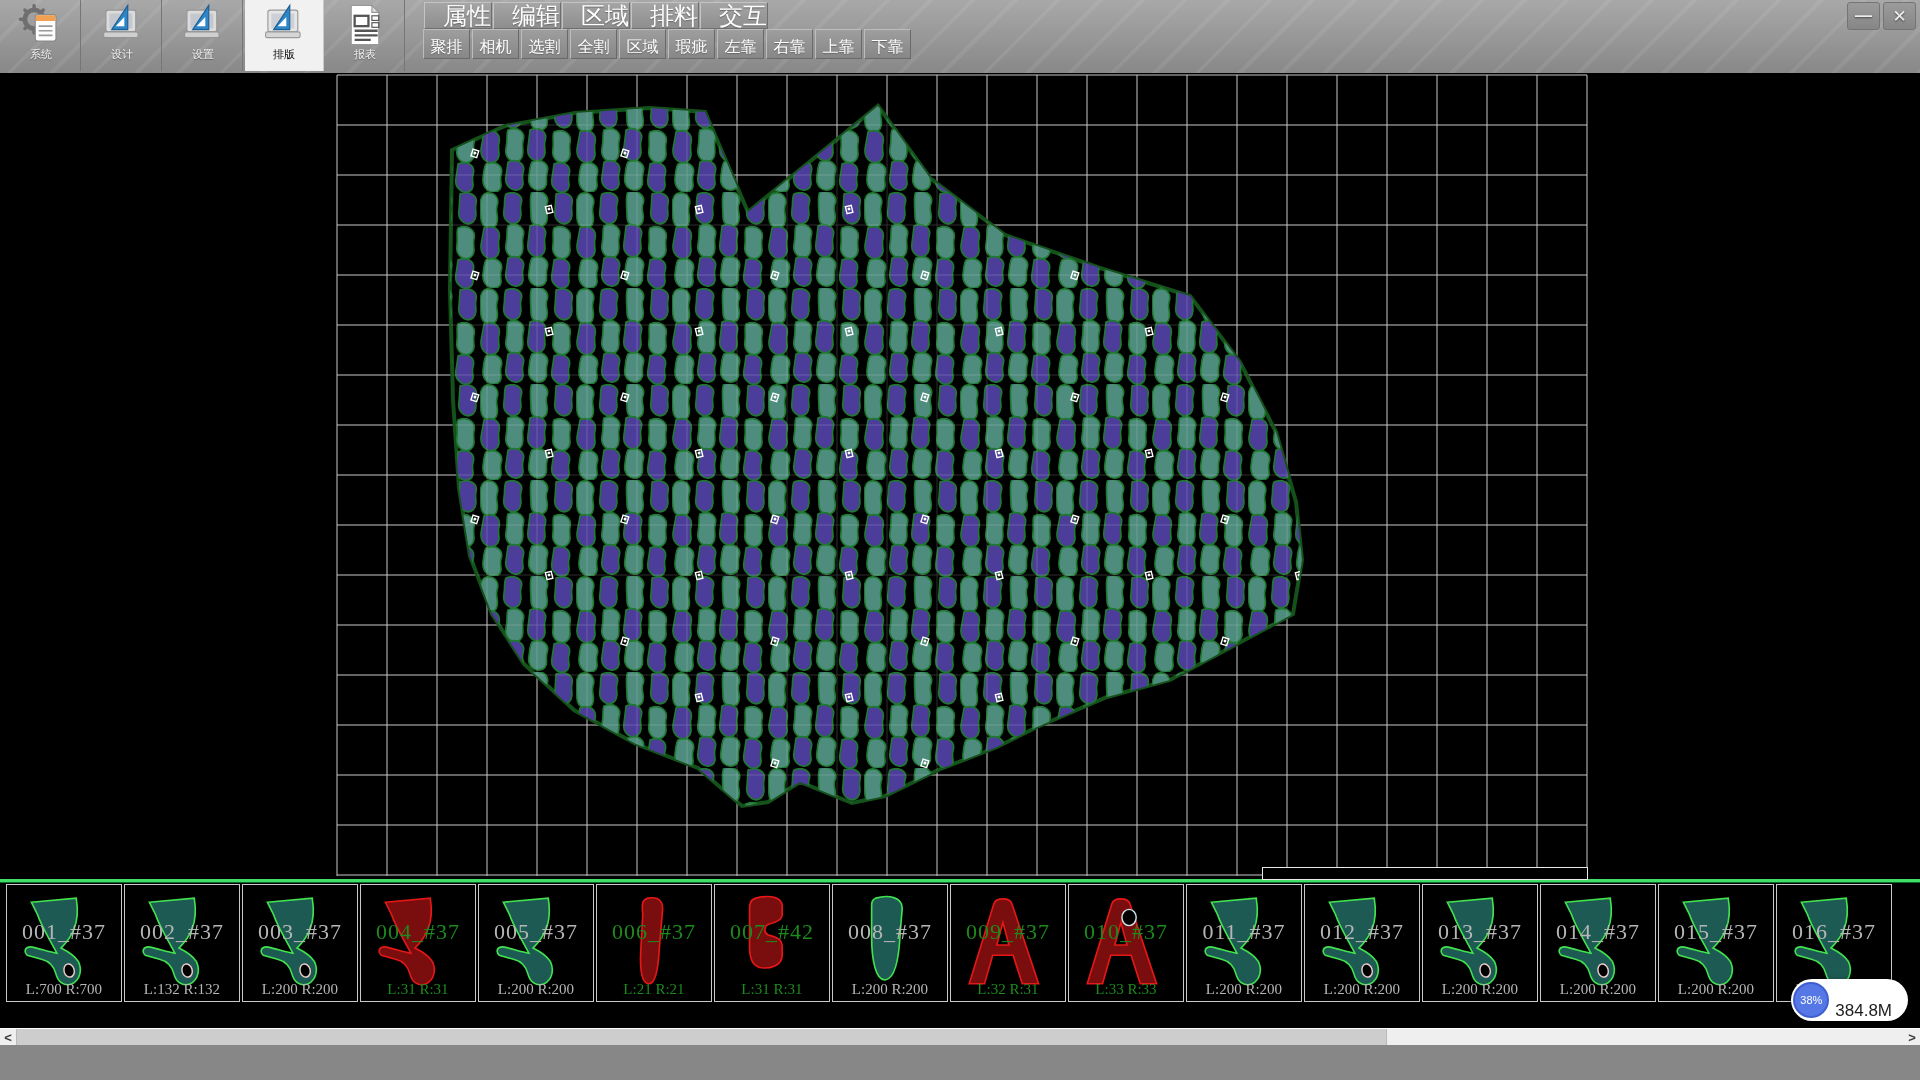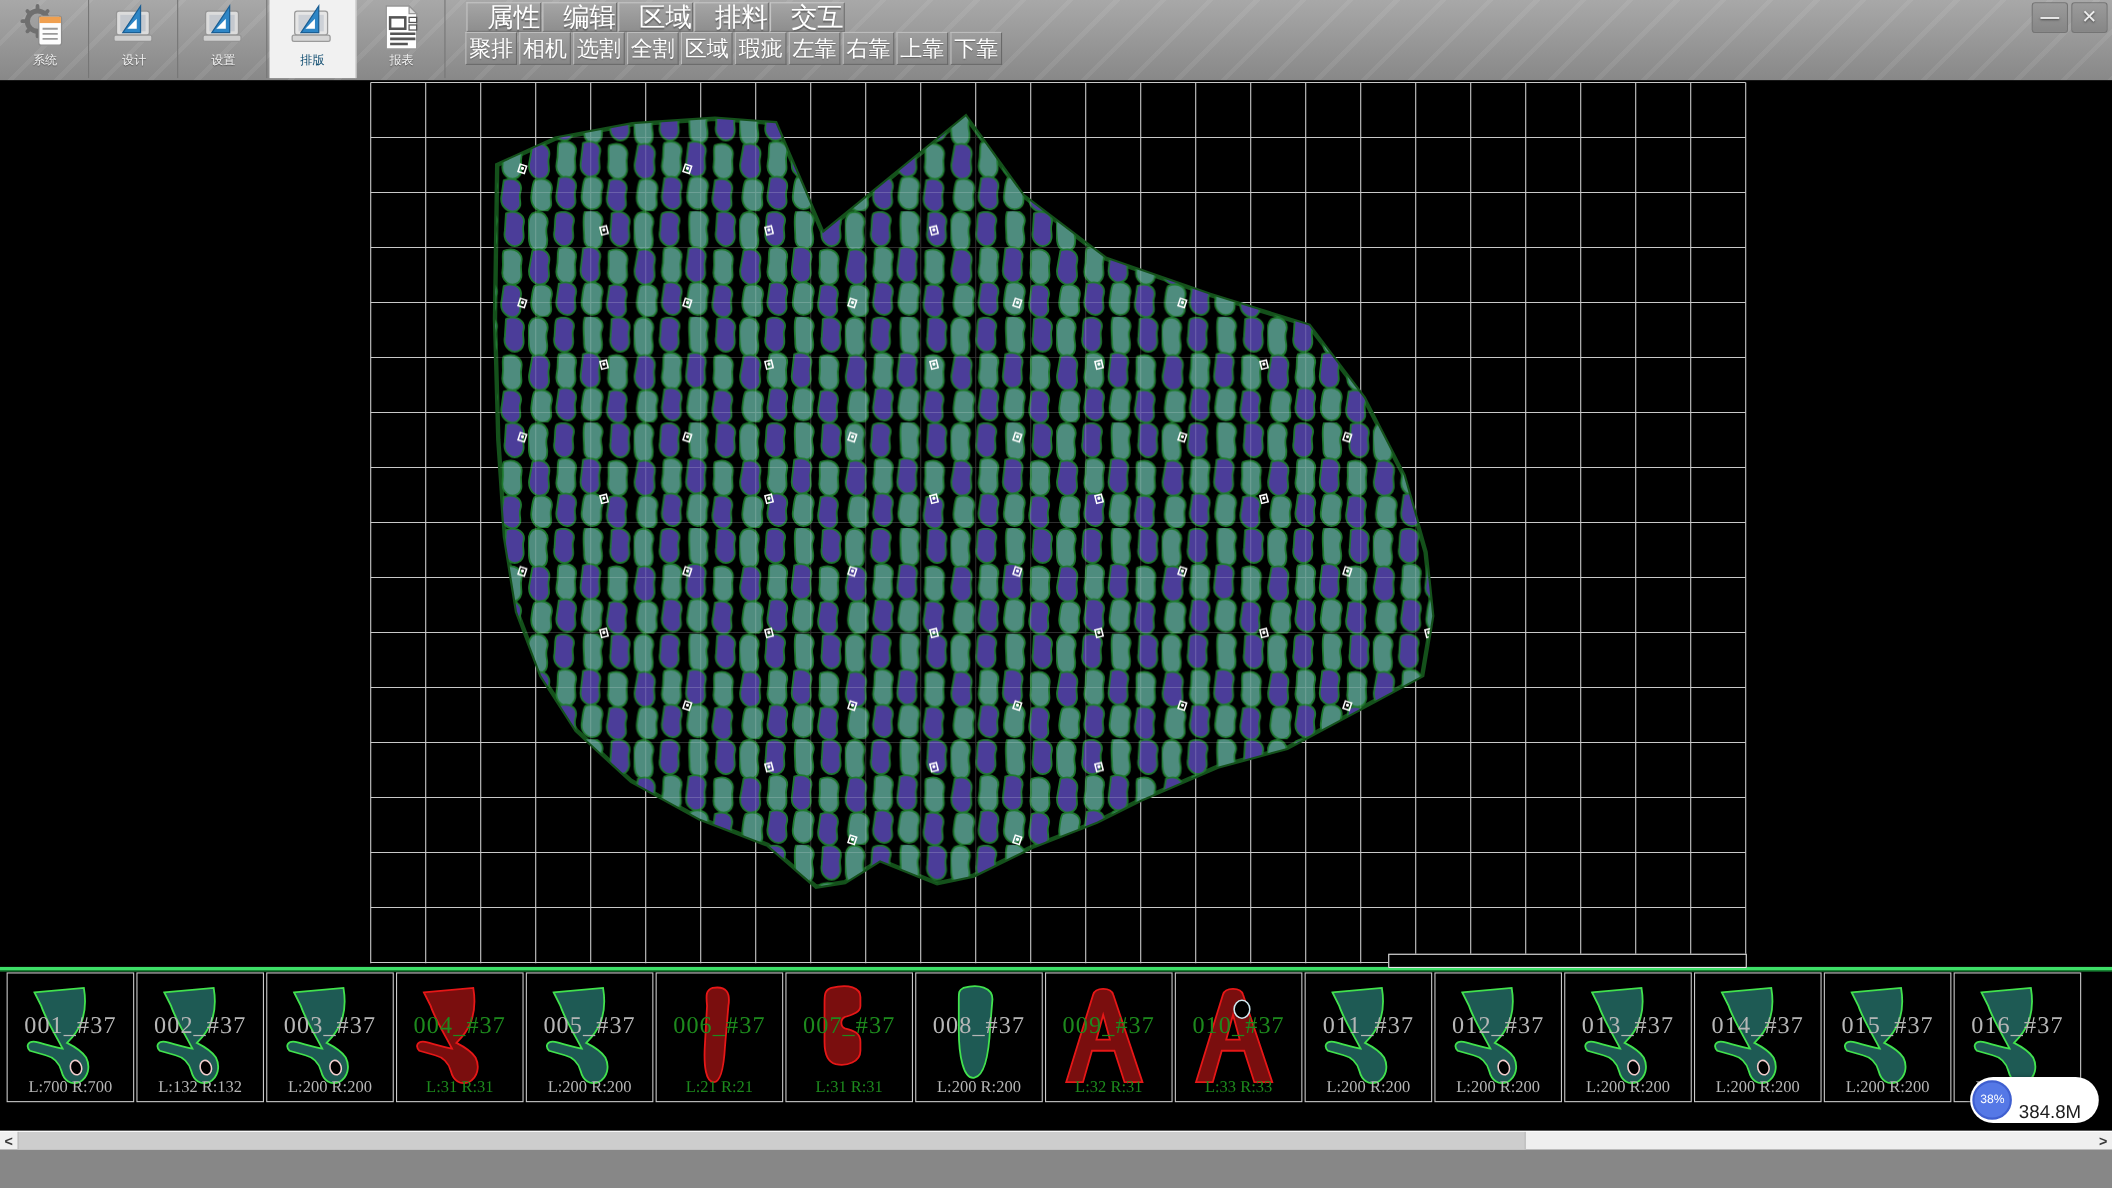--- a/index.html
+++ b/index.html
@@ -11,29 +11,29 @@
     background:linear-gradient(#a8a8a8,#888);border-bottom:1px solid #5f5f5f;}
   .toolbar::after{content:"";position:absolute;inset:0;pointer-events:none;
     background:repeating-linear-gradient(135deg,transparent 0 26px,rgba(255,255,255,.07) 26px 30px);}
   .big-btns{position:absolute;left:2px;top:0;height:72px;display:flex;z-index:2;}
   .big-btn{width:78px;height:71px;margin-right:2px;display:flex;flex-direction:column;
     align-items:center;justify-content:flex-start;cursor:pointer;
     border-right:1px solid #767676;}
   .big-btn .bicon{width:46px;height:44px;margin-top:2px;}
   .big-btn .blabel{font-size:11px;color:#f3f3f3;text-shadow:0 1px 1px #555;margin-top:1px;}
   .big-btn.active{background:#f1f1f1;border-right:1px solid #c9c9c9;}
-  .big-btn.active .blabel{color:#0c4a6e;text-shadow:none;}
+  .big-btn.active .blabel{color:#000000;text-shadow:none;}
   .menu-tabs{position:absolute;left:424px;top:2px;display:flex;z-index:2;}
   .menu-tab{width:66px;height:25px;margin-right:1px;display:flex;align-items:center;justify-content:flex-end;
     color:#fff;font-size:24px;text-shadow:0 1px 1px #666;cursor:pointer;
     background:linear-gradient(#a5a5a5,#8e8e8e);
     border:1px solid;border-color:#c4c4c4 #6e6e6e #6e6e6e #c4c4c4;}
   .tool-btns{position:absolute;left:423px;top:29px;display:flex;z-index:2;}
-  .tool-btn{width:45px;height:28px;margin-right:2px;display:flex;align-items:center;justify-content:center;
-    color:#fff;font-size:20px;text-shadow:0 1px 1px #666;cursor:pointer;
+  .tool-btn{width:45px;height:28px;margin-right:2px;display:flex;align-items:flex-end;justify-content:center;
+    color:#fff;font-size:16px;text-shadow:0 1px 1px #666;cursor:pointer;
     background:linear-gradient(#9e9e9e,#878787);
     border:1px solid;border-color:#bdbdbd #696969 #696969 #bdbdbd;}
   .win-btns{position:absolute;right:4px;top:2px;display:flex;z-index:2;}
   .win-btn{width:31px;height:26px;margin-left:3px;display:flex;align-items:center;justify-content:center;
     color:#ededed;font-size:17px;font-weight:bold;text-shadow:0 1px 2px #444;cursor:pointer;
     background:linear-gradient(#9b9b9b,#868686);border:1px solid #747474;border-radius:3px;}
 
   
   .canvas{position:absolute;left:0;top:73px;width:1920px;height:803px;background:#000;}
   .canvas svg{display:block;width:1920px;height:803px;}
@@ -396,21 +396,21 @@
           <path class="shape-main" d="M44,6 C56,4 60,10 58,22 L55,58 C54,76 51,90 45,90 C38,90 36,76 37,58 L39,22 C38,12 38,8 44,6 Z"></path>
         </svg>
         <div class="thumb-id">006_#37</div>
         <div class="thumb-lr">L:21 R:21</div>
       </div>
 
       <div class="thumb v-red">
         <svg class="thumb-shape" viewBox="0 0 100 100">
           <path class="shape-main" d="M34,6 C50,2 60,6 60,14 L60,22 C60,28 52,30 46,32 C42,34 42,40 46,42 C54,44 60,46 60,54 L60,62 C60,72 48,76 38,74 C30,72 28,64 28,54 L28,20 C28,12 28,8 34,6 Z"></path>
         </svg>
-        <div class="thumb-id">007_#37</div>
+        <div class="thumb-id">007_#42</div>
         <div class="thumb-lr">L:31 R:31</div>
       </div>
 
       <div class="thumb v-teal">
         <svg class="thumb-shape" viewBox="0 0 100 100">
           <path class="shape-main" d="M36,6 C50,2 62,6 62,16 L60,40 C59,62 56,84 46,86 C36,88 32,66 32,44 L32,16 C32,10 32,8 36,6 Z"></path>
         </svg>
         <div class="thumb-id">008_#37</div>
         <div class="thumb-lr">L:200 R:200</div>
       </div>

